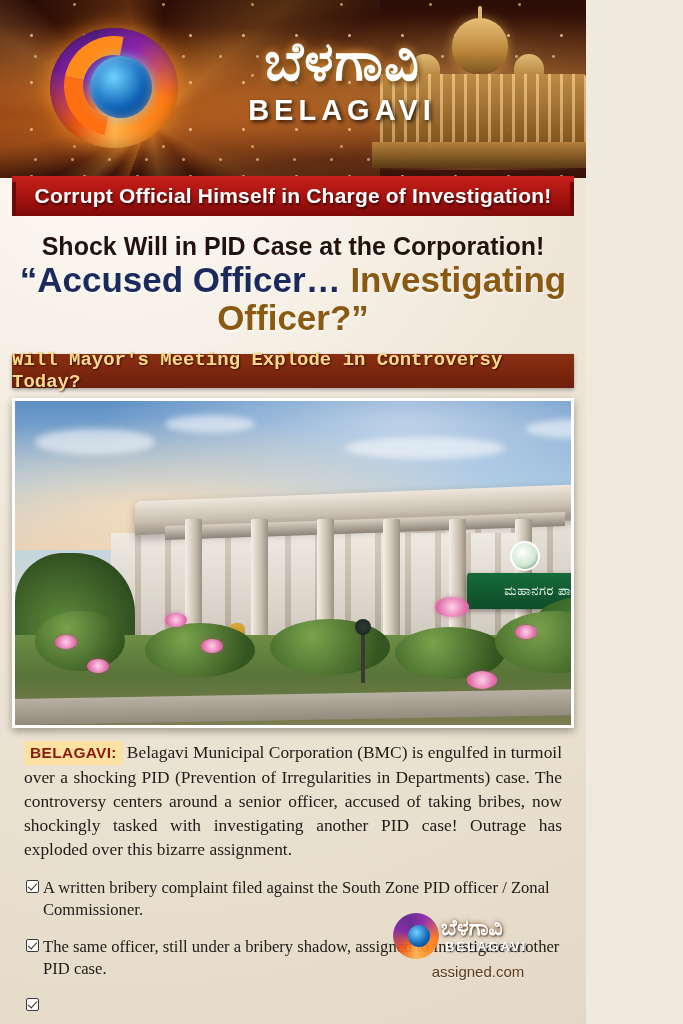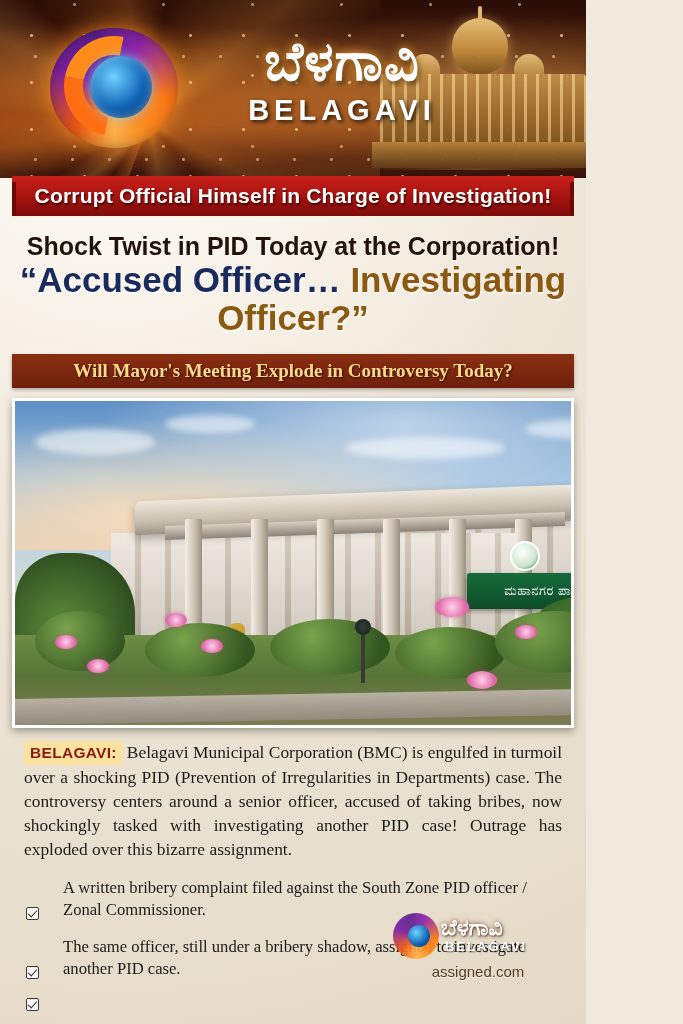--- a/index.html
+++ b/index.html
@@ -211,21 +211,21 @@
   }
   .hl2 .amber { color: #8a5a12; }
   .subbar {
     margin: 12px 12px 0;
     height: 34px;
     background: linear-gradient(to bottom, #8a2f12 0%, #6e1f0c 100%);
     display: flex; align-items: center; justify-content: center;
     box-shadow: 0 2px 4px rgba(0,0,0,.3);
   }
   .subbar span {
-    font-family: Liberation Serif, serif;
+    font-family: Liberation Mono, monospace;
     font-weight: bold;
     font-size: 19px;
     color: #ffd98a;
     text-shadow: 1px 1px 2px rgba(0,0,0,.6);
   }
 
   
   .photo {
     position: relative;
     margin: 10px 12px 0;
@@ -417,22 +417,22 @@
     margin-right: 4px;
     letter-spacing: .3px;
     border-radius: 2px;
   }
   .bullets {
     margin-top: 10px;
     padding-left: 2px;
   }
   .bullet {
     display: flex;
-    gap: 24px;
-    align-items: flex-end;
+    gap: 4px;
+    align-items: flex-start;
     margin-bottom: 9px;
     margin-top: 16px;
   }
   .chk {
     flex: 0 0 auto;
     margin-top: 3px;
     width: 13px; height: 13px;
     border: 1.4px solid #3a3a3a;
     border-radius: 2px;
     position: relative;
@@ -535,21 +535,21 @@
     </div>
   </div>
 
   <div class="ribbon-wrap">
     <div class="ribbon">
       <span>Corrupt Official Himself in Charge of Investigation!</span>
     </div>
   </div>
 
   <div class="headlines">
-    <div class="hl1">Shock Twist in PID Today at the Corporation!</div>
+    <div class="hl1">Shock Will in PID Case at the Corporation!</div>
     <div class="hl2">
       <span>“Accused Officer…</span>
       <span class="amber">Investigating</span>
       <br>
       <span class="amber">Officer?”</span>
     </div>
   </div>
   <div class="subbar">
     <span>Will Mayor's Meeting Explode in Controversy Today?</span>
   </div>

